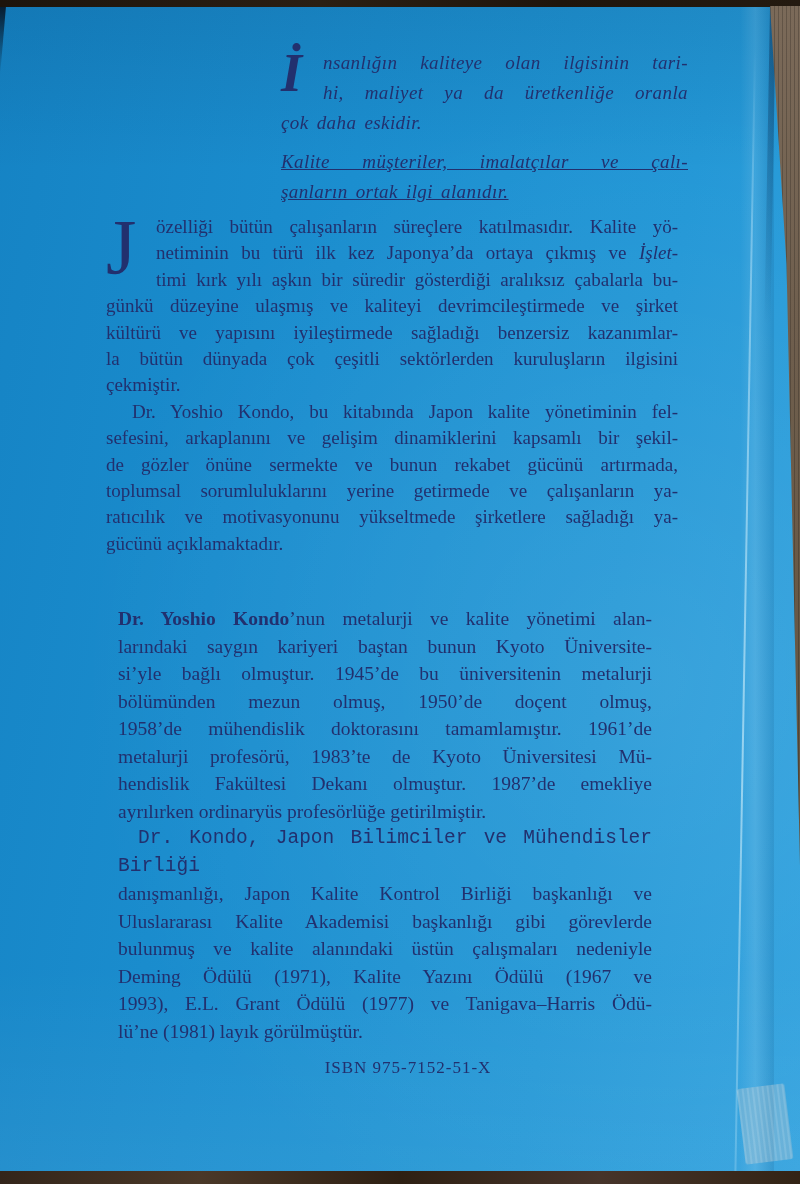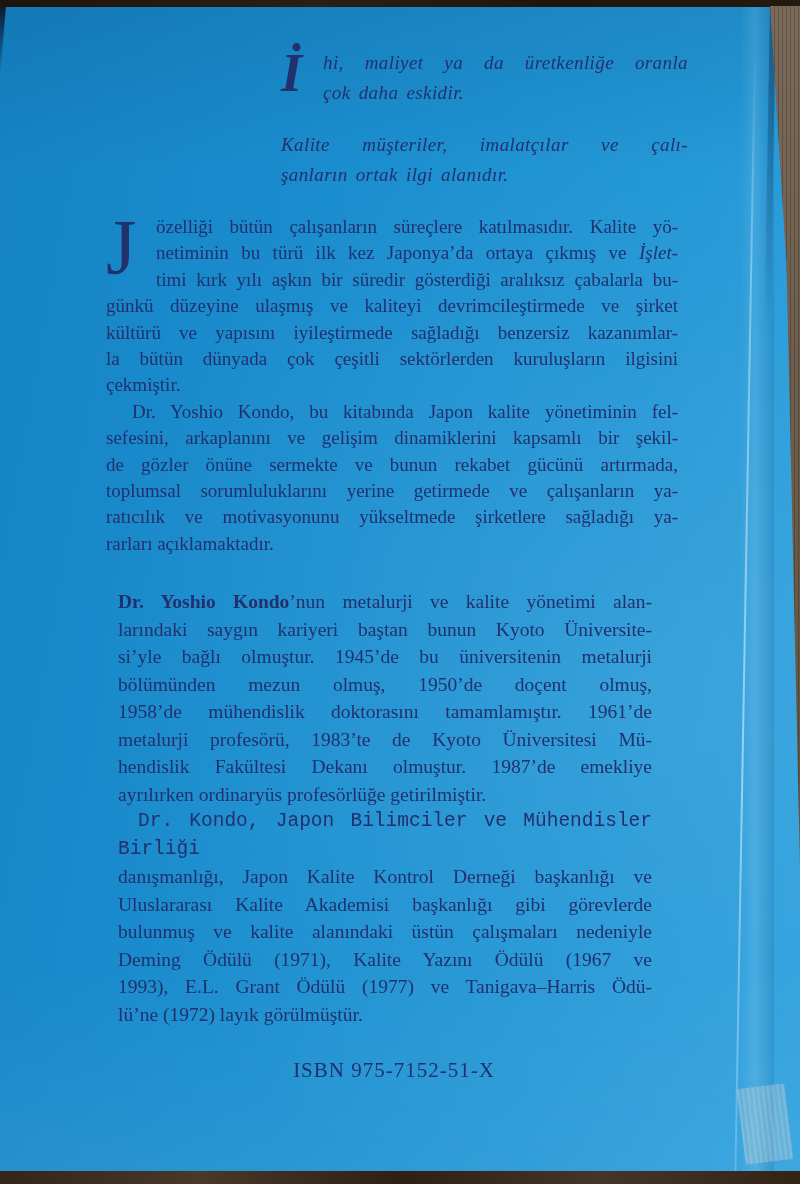--- a/index.html
+++ b/index.html
@@ -64,61 +64,62 @@
   .tline{text-align:justify;text-align-last:justify;}
   .para .tline:last-child{text-align-last:left;}
   .seg-i{font-style:italic;}
   .seg-b{font-weight:bold;}
 
   .quote{
     position:absolute;left:281px;top:48px;width:407px;
     font-style:italic;font-size:19px;line-height:30px;
     letter-spacing:.4px;word-spacing:3px;
   }
-  .quote .para+.para{margin-top:22px;}
+  .quote .para+.para{margin-top:9px;text-decoration:underline;}
   .dropcap-quote{
     float:left;width:42px;height:56px;
     font-size:54px;line-height:50px;font-weight:bold;font-style:italic;
   }
   .intro{
     position:absolute;left:106px;top:214px;width:572px;
     font-size:19px;line-height:26.4px;
   }
   .dropcap-intro{
     float:left;width:50px;height:77px;
     font-size:78px;line-height:66px;font-weight:normal;
   }
   .intro .para2 .tline:first-child{text-indent:26px;}
   .bio{
-    position:absolute;left:118px;top:588px;width:534px;
+    position:absolute;left:118px;top:605px;width:534px;
     font-size:19.5px;line-height:27.5px;
   }
   .bio .para2 .tline:first-child{text-indent:20px;font-family:Liberation Mono, monospace;}
   .isbn{
-    position:absolute;left:94px;top:1058px;width:600px;
-    text-align:center;font-size:21px;letter-spacing:1px;
+    position:absolute;left:108px;top:1058px;width:600px;
+    text-align:center;font-size:17px;letter-spacing:1px;
   }
 </style>
 </head>
 <body>
 
 <div class="cover"></div>
 <div class="edge-left"></div>
 <div class="right-band"></div>
 <div class="crease"></div>
 <div class="cover-edge-shadow"></div>
 <div class="scuff"></div>
 <div class="wood-top"></div>
 <div class="wood-right"></div>
 <div class="wood-bottom"></div>
 
 <div class="quote txt">
   <div class="para para1">
     <span class="dropcap-quote">İ</span>
     <div>
+        <div class="tline"><span>nsanlığın kaliteye olan ilgisinin tari-</span></div>
         <div class="tline"><span>hi, maliyet ya da üretkenliğe oranla</span></div>
         <div class="tline"><span>çok daha eskidir.</span></div>
       </div>
   </div>
   <div class="para para2">
     <div>
         <div class="tline"><span>Kalite müşteriler, imalatçılar ve çalı-</span></div>
         <div class="tline"><span>şanların ortak ilgi alanıdır.</span></div>
       </div>
   </div>
@@ -137,44 +138,44 @@
         <div class="tline"><span>çekmiştir.</span></div>
       </div>
   </div>
   <div class="para para2">
     <div>
         <div class="tline"><span>Dr. Yoshio Kondo, bu kitabında Japon kalite yönetiminin fel-</span></div>
         <div class="tline"><span>sefesini, arkaplanını ve gelişim dinamiklerini kapsamlı bir şekil-</span></div>
         <div class="tline"><span>de gözler önüne sermekte ve bunun rekabet gücünü artırmada,</span></div>
         <div class="tline"><span>toplumsal sorumluluklarını yerine getirmede ve çalışanların ya-</span></div>
         <div class="tline"><span>ratıcılık ve motivasyonunu yükseltmede şirketlere sağladığı ya-</span></div>
-        <div class="tline"><span>rarları açıklamaktadır.</span></div>
+        <div class="tline"><span>gücünü açıklamaktadır.</span></div>
       </div>
   </div>
 </div>
 
 <div class="bio txt">
   <div class="para para1">
     <div>
         <div class="tline"><span class="seg-b">Dr. Yoshio Kondo</span><span>’nun metalurji ve kalite yönetimi alan-</span></div>
         <div class="tline"><span>larındaki saygın kariyeri baştan bunun Kyoto Üniversite-</span></div>
         <div class="tline"><span>si’yle bağlı olmuştur. 1945’de bu üniversitenin metalurji</span></div>
         <div class="tline"><span>bölümünden mezun olmuş, 1950’de doçent olmuş,</span></div>
         <div class="tline"><span>1958’de mühendislik doktorasını tamamlamıştır. 1961’de</span></div>
         <div class="tline"><span>metalurji profesörü, 1983’te de Kyoto Üniversitesi Mü-</span></div>
         <div class="tline"><span>hendislik Fakültesi Dekanı olmuştur. 1987’de emekliye</span></div>
         <div class="tline"><span>ayrılırken ordinaryüs profesörlüğe getirilmiştir.</span></div>
       </div>
   </div>
   <div class="para para2">
     <div>
         <div class="tline"><span>Dr. Kondo, Japon Bilimciler ve Mühendisler Birliği</span></div>
-        <div class="tline"><span>danışmanlığı, Japon Kalite Kontrol Derneği başkanlığı ve</span></div>
+        <div class="tline"><span>danışmanlığı, Japon Kalite Kontrol Birliği başkanlığı ve</span></div>
         <div class="tline"><span>Uluslararası Kalite Akademisi başkanlığı gibi görevlerde</span></div>
         <div class="tline"><span>bulunmuş ve kalite alanındaki üstün çalışmaları nedeniyle</span></div>
         <div class="tline"><span>Deming Ödülü (1971), Kalite Yazını Ödülü (1967 ve</span></div>
         <div class="tline"><span>1993), E.L. Grant Ödülü (1977) ve Tanigava–Harris Ödü-</span></div>
-        <div class="tline"><span>lü’ne (1972) layık görülmüştür.</span></div>
+        <div class="tline"><span>lü’ne (1981) layık görülmüştür.</span></div>
       </div>
   </div>
 </div>
 
 <div class="isbn txt">ISBN 975-7152-51-X</div>
 
 </body></html>

